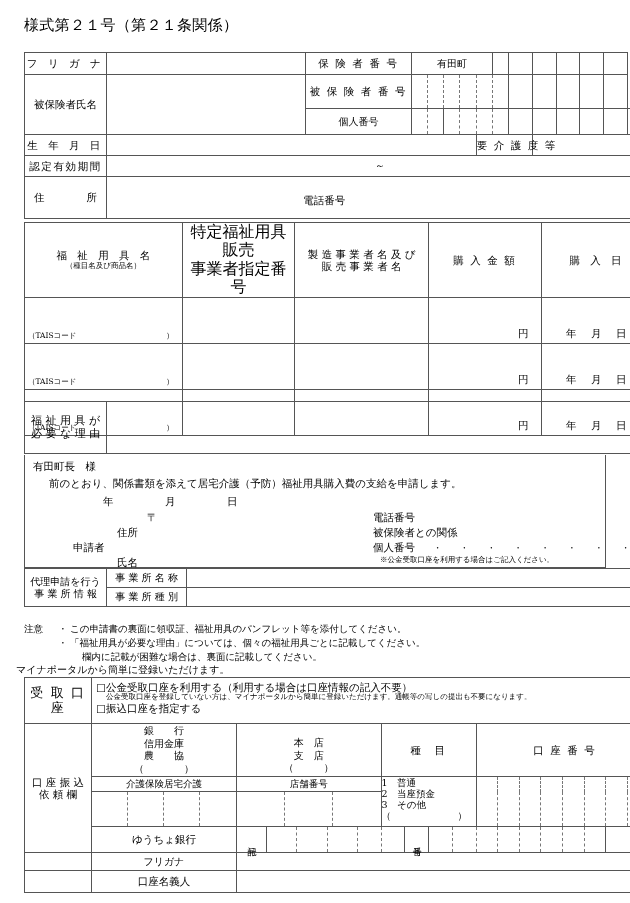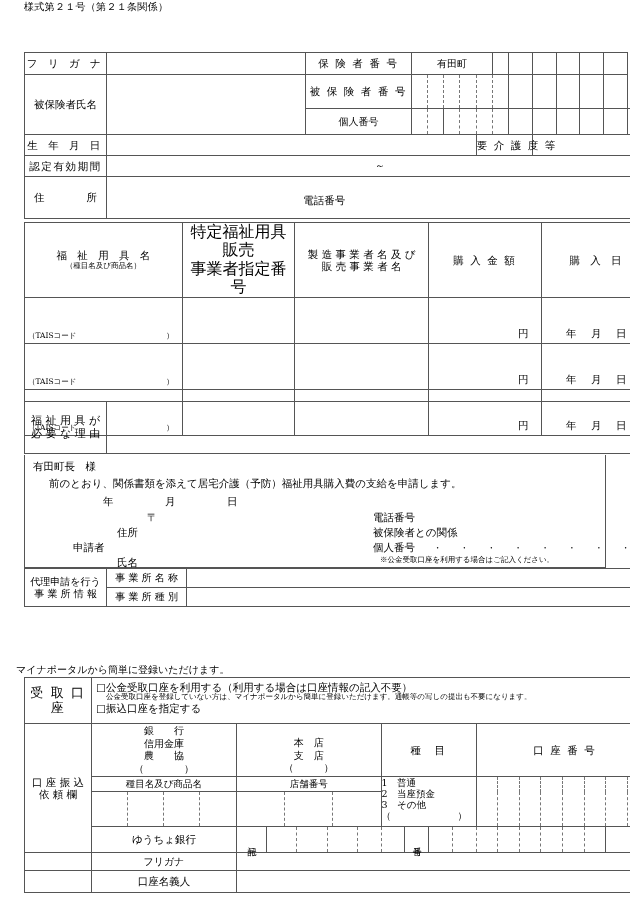--- a/index.html
+++ b/index.html
@@ -20,22 +20,22 @@
     width: 630px;
     height: 903px;
     box-sizing: border-box;
     padding: 0;
   }
 
   
   .form-no {
     position: absolute;
     left: 24px;
-    top: 0;
-    font-size: 10px;
+    top: 16px;
+    font-size: 15px;
     letter-spacing: 0.3px;
     white-space: nowrap;
   }
   .doc-title {
     position: absolute;
     left: 0;
     right: 0;
     top: 28px;
     text-align: center;
     font-size: 16px;
@@ -345,20 +345,29 @@
       <td class="c" style="font-size:10px">事 業 所 名 称</td>
       <td></td>
     </tr>
     <tr style="height:19px">
       <td class="c" style="font-size:10px">事 業 所 種 別</td>
       <td></td>
     </tr>
   </tbody>
     </table>
 
+  <div class="notes">
+    <div class="n-row">
+      <span class="n-head">注意</span><span class="n-bullet">・</span><span>この申請書の裏面に領収証、福祉用具のパンフレット等を添付してください。</span>
+    </div>
+    <div class="n-row">
+      <span class="n-head"></span><span class="n-bullet">・</span><span>「福祉用具が必要な理由」については、個々の福祉用具ごとに記載してください。</span>
+    </div>
+    <div class="n-row n-indent">欄内に記載が困難な場合は、裏面に記載してください。</div>
+  </div>
 
   <div class="pay-instruction">マイナポータルから簡単に登録いただけます。</div>
 
   <table class="grid blk" id="bank-table">
     <colgroup>
       <col style="width:62px">
         <col style="width:134px">
       <col style="width:28px">
         <col style="width:28px">
         <col style="width:28px">
@@ -403,21 +412,21 @@
         <div style="height:12px"></div>
         <div>本　店</div>
         <div>支　店</div>
         <div>（　　　）</div>
       </td>
       <td colspan="4" class="c lbl-sp2" style="font-size:10.5px">種　目</td>
       <td colspan="8" class="c lbl-sp2" style="font-size:10.5px">口 座 番 号</td>
     </tr>
 
     <tr style="height:15px">
-      <td class="c" style="font-size:9.5px">種目名及び商品名</td>
+      <td class="c" style="font-size:9.5px">介護保険居宅介護</td>
       <td colspan="5" class="c" style="font-size:9.5px">店舗番号</td>
       <td colspan="4" rowspan="2" class="kind-list" style="vertical-align:top; padding-top:1px !important">
         <div>1　普通</div>
         <div>2　当座預金</div>
         <div>3　その他</div>
         <div>（　　　　　　　）</div>
       </td>
       <td rowspan="2" class="dashed-r"></td>
       <td rowspan="2" class="dashed-l dashed-r"></td>
       <td rowspan="2" class="dashed-l dashed-r"></td>

